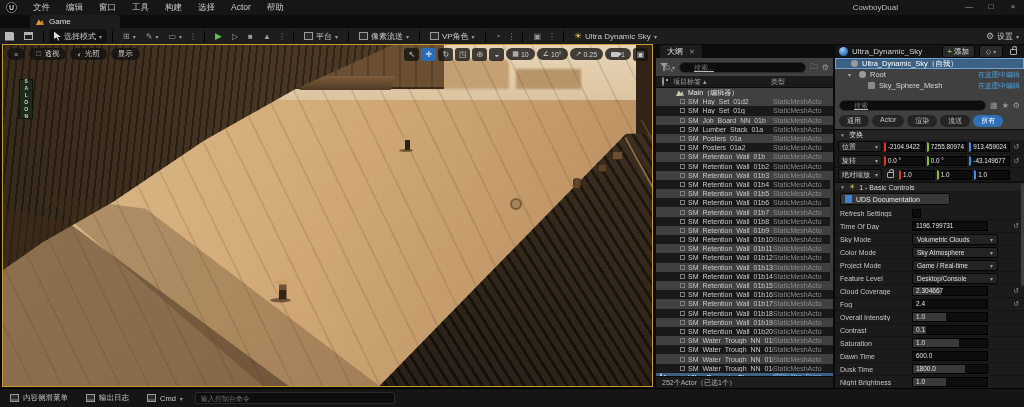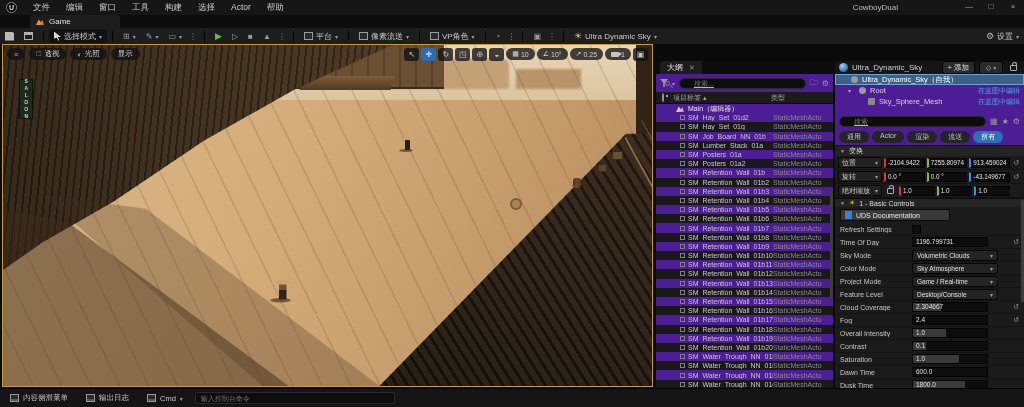--- a/index.html
+++ b/index.html
@@ -102,21 +102,21 @@
   .vp-tool { width:15px; height:13px; background:rgba(18,18,18,.78); border-radius:3px; color:#c5c5c5;
     font-size:8px; display:flex; align-items:center; justify-content:center; }
   .vp-tool.active { background:#2b6cb8; color:#fff; }
   .snap { display:flex; align-items:center; gap:2px; background:rgba(18,18,18,.78); border-radius:7px;
     padding:1px 6px; height:12px; font-size:7px; color:#d5d5d5; }
   .cam-ic { width:8px; height:5px; background:#c5c5c5; border-radius:1px; position:relative; }
   .cam-ic::after { content:""; position:absolute; right:-3px; top:0.5px; border-left:3px solid #c5c5c5;
     border-top:2px solid transparent; border-bottom:2px solid transparent; }
 
   
-  .panel { position:absolute; top:17px; height:344px; background:#4c1d95; overflow:hidden; }
+  .panel { position:absolute; top:1px; height:344px; background:#404040; overflow:hidden; }
   .ptab-row { height:13px; background:#0c0c0c; display:flex; }
   .ptab { background:#1d1d1d; border-radius:3px 3px 0 0; margin-left:4px; padding:0 7px;
     display:flex; align-items:center; gap:6px; font-size:8px; color:#e2e2e2; }
   .ptab .x { color:#8a8a8a; font-size:7px; }
   .searchbar { display:flex; align-items:center; gap:4px; padding:2px 4px; }
   .search-input { flex:1; background:#0d0d0d; border:1px solid #2a2a2a; border-radius:7px; height:11px;
     color:#bbb; font-size:7px; padding:0 6px 0 14px; outline:none; position:relative;text-decoration:underline; }
   .mag { position:absolute; width:5px; height:5px; border:1px solid #8a8a8a; border-radius:50%; margin-left:5px; }
   .mag::after { content:""; position:absolute; left:4px; top:4px; width:3px; height:1px; background:#8a8a8a; transform:rotate(45deg); }
   .funnel { width:8px; height:8px; background:#9a9a9a; clip-path:polygon(0 0,100% 0,60% 45%,60% 100%,40% 100%,40% 45%); }

